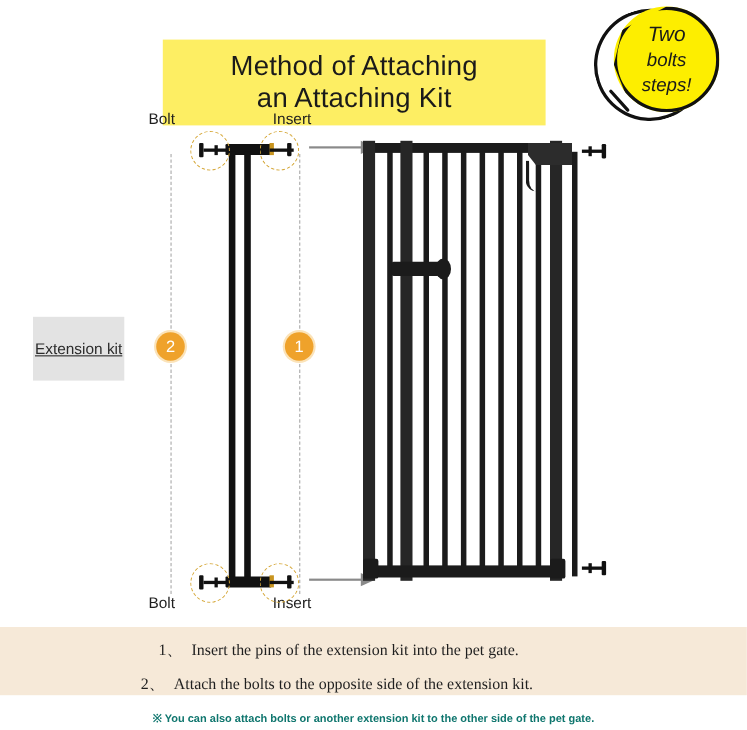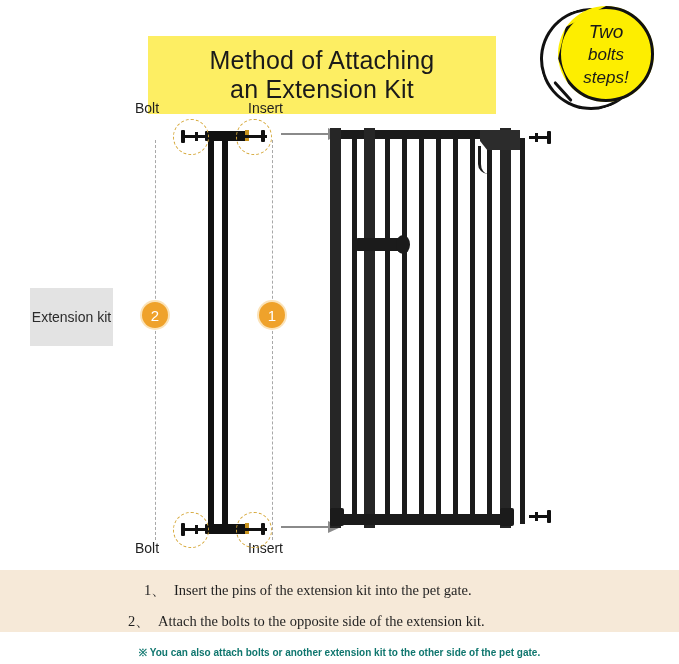--- a/index.html
+++ b/index.html
@@ -51,21 +51,21 @@
   }
   .badge-circle span{
     font-size:17px;line-height:1.32;color:#1a1a1a;display:block;text-align:center;
   }
   .badge-circle .b1{font-size:19px;}
 
   
   .graybox{
     position:absolute;background:#e3e3e3;
     display:flex;align-items:center;justify-content:center;
-    font-size:14px;color:#2b2b2b;line-height:1.45;text-align:center;
+    font-size:14px;color:#2b2b2b;line-height:1.45;text-align:center;text-decoration:underline;
   }
   #extension-kit-box{left:30px;top:288px;width:83px;height:58px;}
   #pet-gate-box{left:553px;top:305px;width:95px;height:38px;}
 
   
   .guide{
     position:absolute;width:0;border-left:1px dashed #a8a8a8;
   }
   #guide-left{left:155px;top:140px;height:400px;}
   #guide-right{left:272px;top:140px;height:400px;}
@@ -173,21 +173,21 @@
   }
 </style>
 </head>
 <body>
 
 <div class="stage">
 
   <div class="title-banner">
     <div class="title-text">
       <span>Method of Attaching</span>
-      <span class="l2">an Extension Kit</span>
+      <span class="l2">an Attaching Kit</span>
     </div>
   </div>
 
   <div class="badge-wrap">
     <div class="badge-outline"></div>
     <div class="badge-tail"></div>
     <div class="badge-circle">
       <span class="b1">Two</span>
       <span>bolts</span>
       <span>steps!</span>

